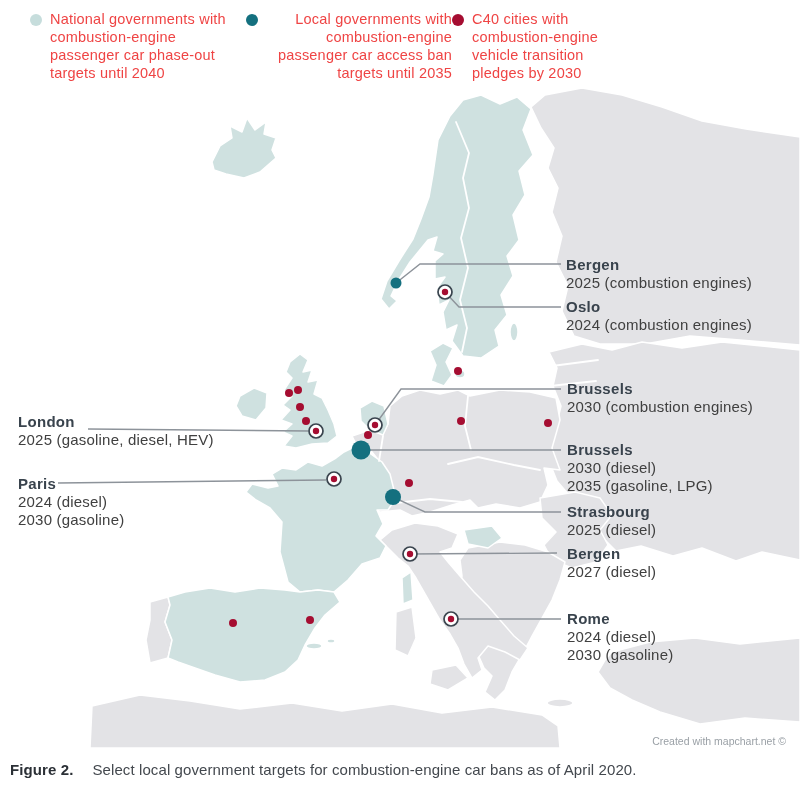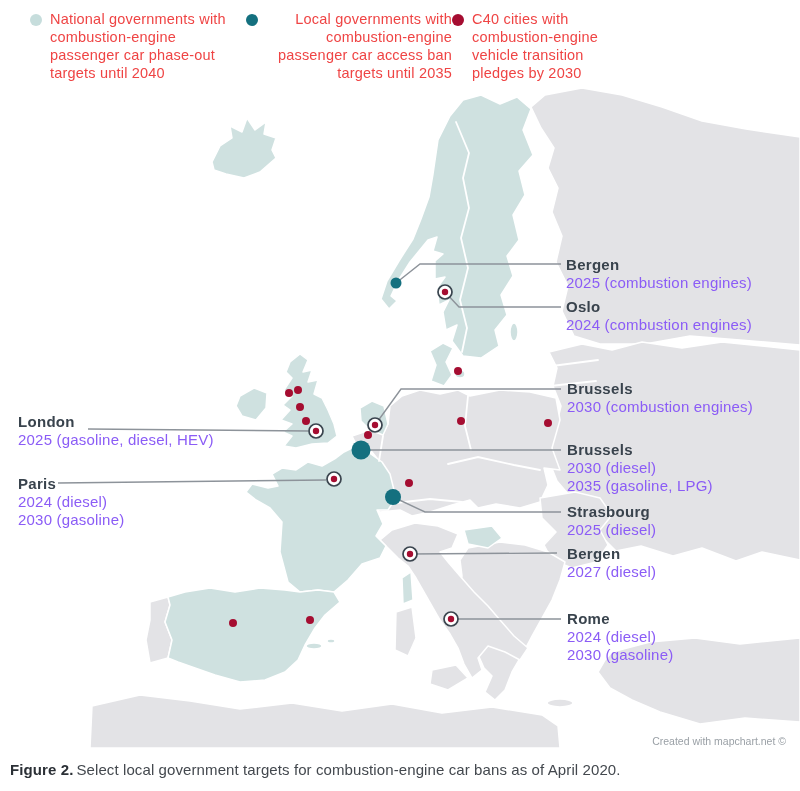--- a/index.html
+++ b/index.html
@@ -12,24 +12,24 @@
   #map-svg{position:absolute;left:0;top:0;}
   .country-teal{fill:#cfe1e0;stroke:#ffffff;stroke-width:1.5;stroke-linejoin:round;}
   .country-gray{fill:#e3e3e6;stroke:#ffffff;stroke-width:1.5;stroke-linejoin:round;}
   .border-line{fill:none;stroke:#ffffff;stroke-width:1.8;stroke-linecap:round;}
   .leader{fill:none;stroke:#8d939a;stroke-width:1.4;}
   .dot-local{fill:#14707f;}
   .dot-c40{fill:#a50d31;}
   .ring-outer{fill:#ffffff;stroke:#3a444e;stroke-width:1.7;}
   .city-label{position:absolute;white-space:nowrap;}
   .city-name{font-size:15px;font-weight:bold;color:#39434d;letter-spacing:.3px;line-height:19px;}
-  .city-line{font-size:15px;color:#8b5cf6;line-height:18px;letter-spacing:.2px;}
+  .city-line{font-size:15px;color:#404040;line-height:18px;letter-spacing:.2px;}
   .attribution{position:absolute;right:14px;top:735px;font-size:10.5px;color:#9aa0a6;}
   .caption{position:absolute;left:10px;top:761px;font-size:15px;color:#43484e;letter-spacing:.1px;}
-  .caption b{color:#2b3036;margin-right:3px;}
+  .caption b{color:#2b3036;margin-right:19px;}
 </style>
 </head>
 <body>
 
 <svg id="map-svg" width="800" height="791" viewBox="0 0 800 791">
 
   <path class="country-gray" d="M531,107 L545,95 L582,88 L622,95 L662,107 L702,121 L746,129 L800,137 L800,345 L740,340 L690,336 L645,344 L600,344 L574,336 L562,311 L568,286 L556,262 L562,236 L552,212 L558,188 L548,168 L554,148 L541,128 Z"></path>
   <path class="country-gray" d="M549,352 L582,344 L612,350 L642,342 L682,348 L722,342 L800,350 L800,560 L762,552 L736,561 L702,548 L673,556 L641,546 L616,551 L601,536 L597,515 L589,500 L569,495 L557,481 L549,461 L555,431 L561,406 L553,386 L557,368 Z"></path>
   <path class="country-gray" d="M352,436 L370,430 L383,434 L388,424 L390,406 L402,396 L420,390 L440,394 L458,390 L470,396 L500,390 L530,392 L556,398 L560,420 L552,448 L560,470 L544,468 L548,485 L540,502 L520,508 L496,504 L478,508 L470,500 L452,505 L430,512 L412,516 L400,510 L380,512 L370,505 L378,492 L386,478 L380,462 L372,452 L358,448 Z"></path>
   <path class="country-gray" d="M540,498 L575,492 L600,498 L612,515 L600,530 L608,545 L596,562 L572,568 L552,560 L544,545 L556,532 L542,518 Z"></path>

